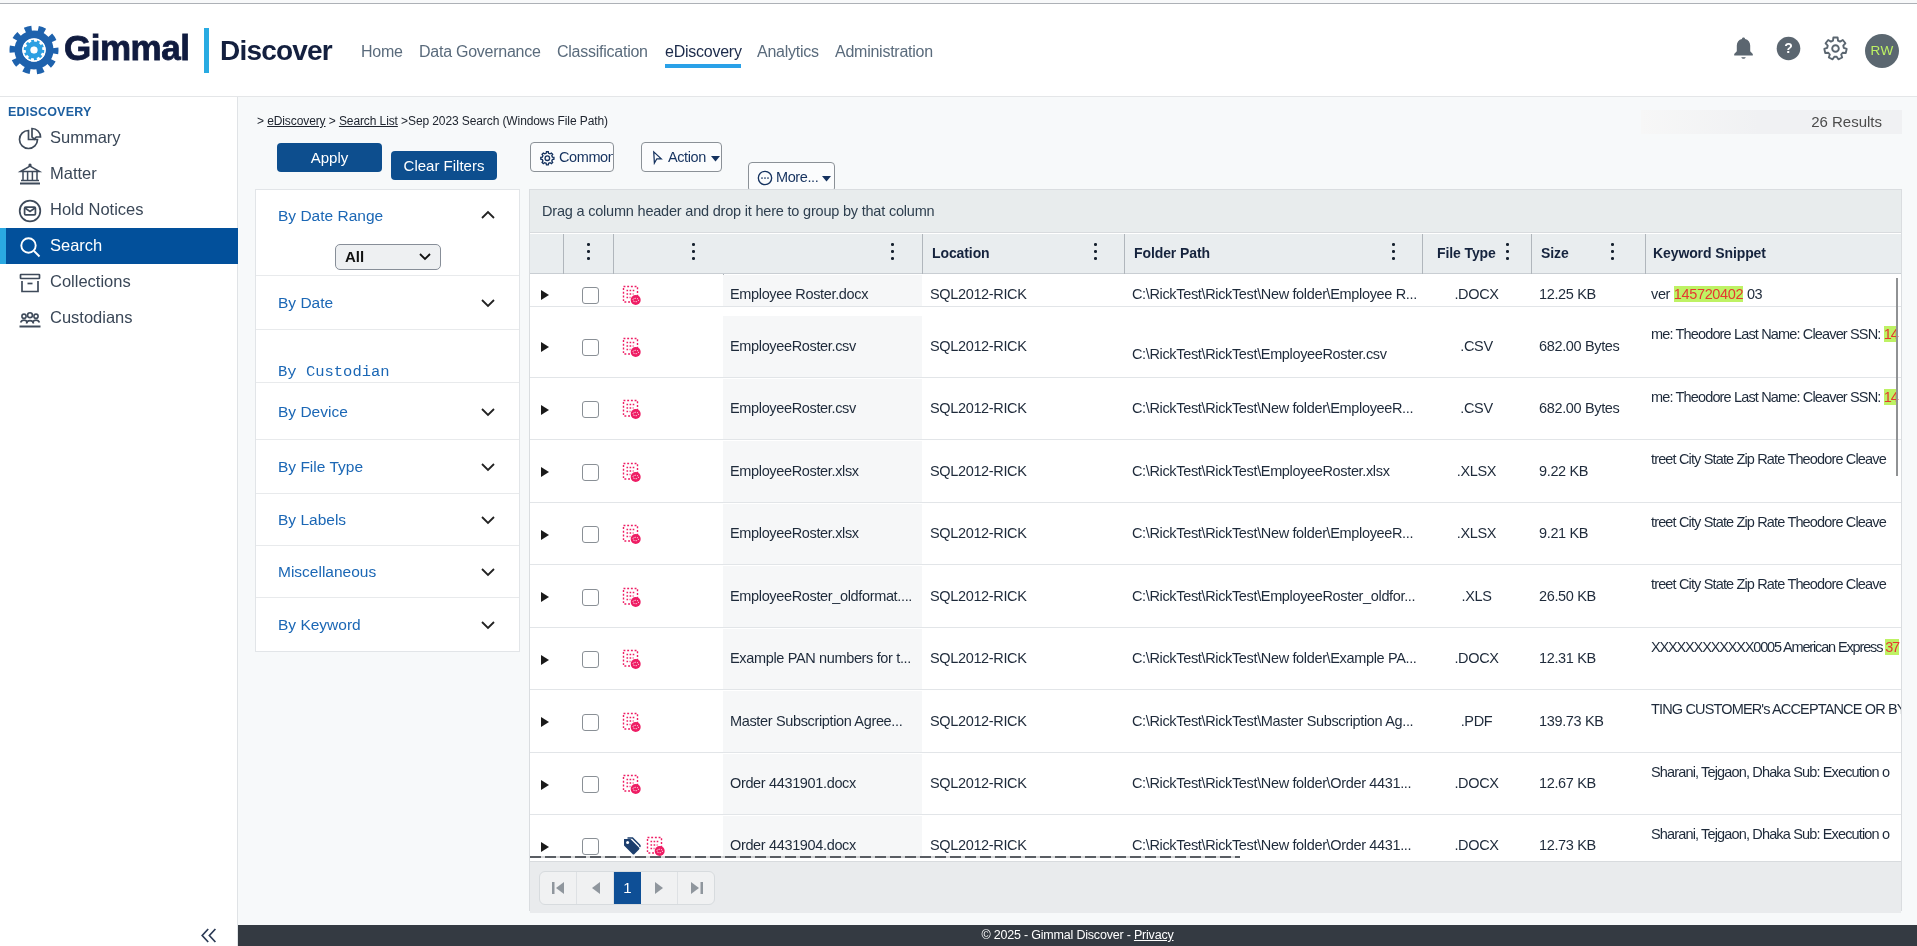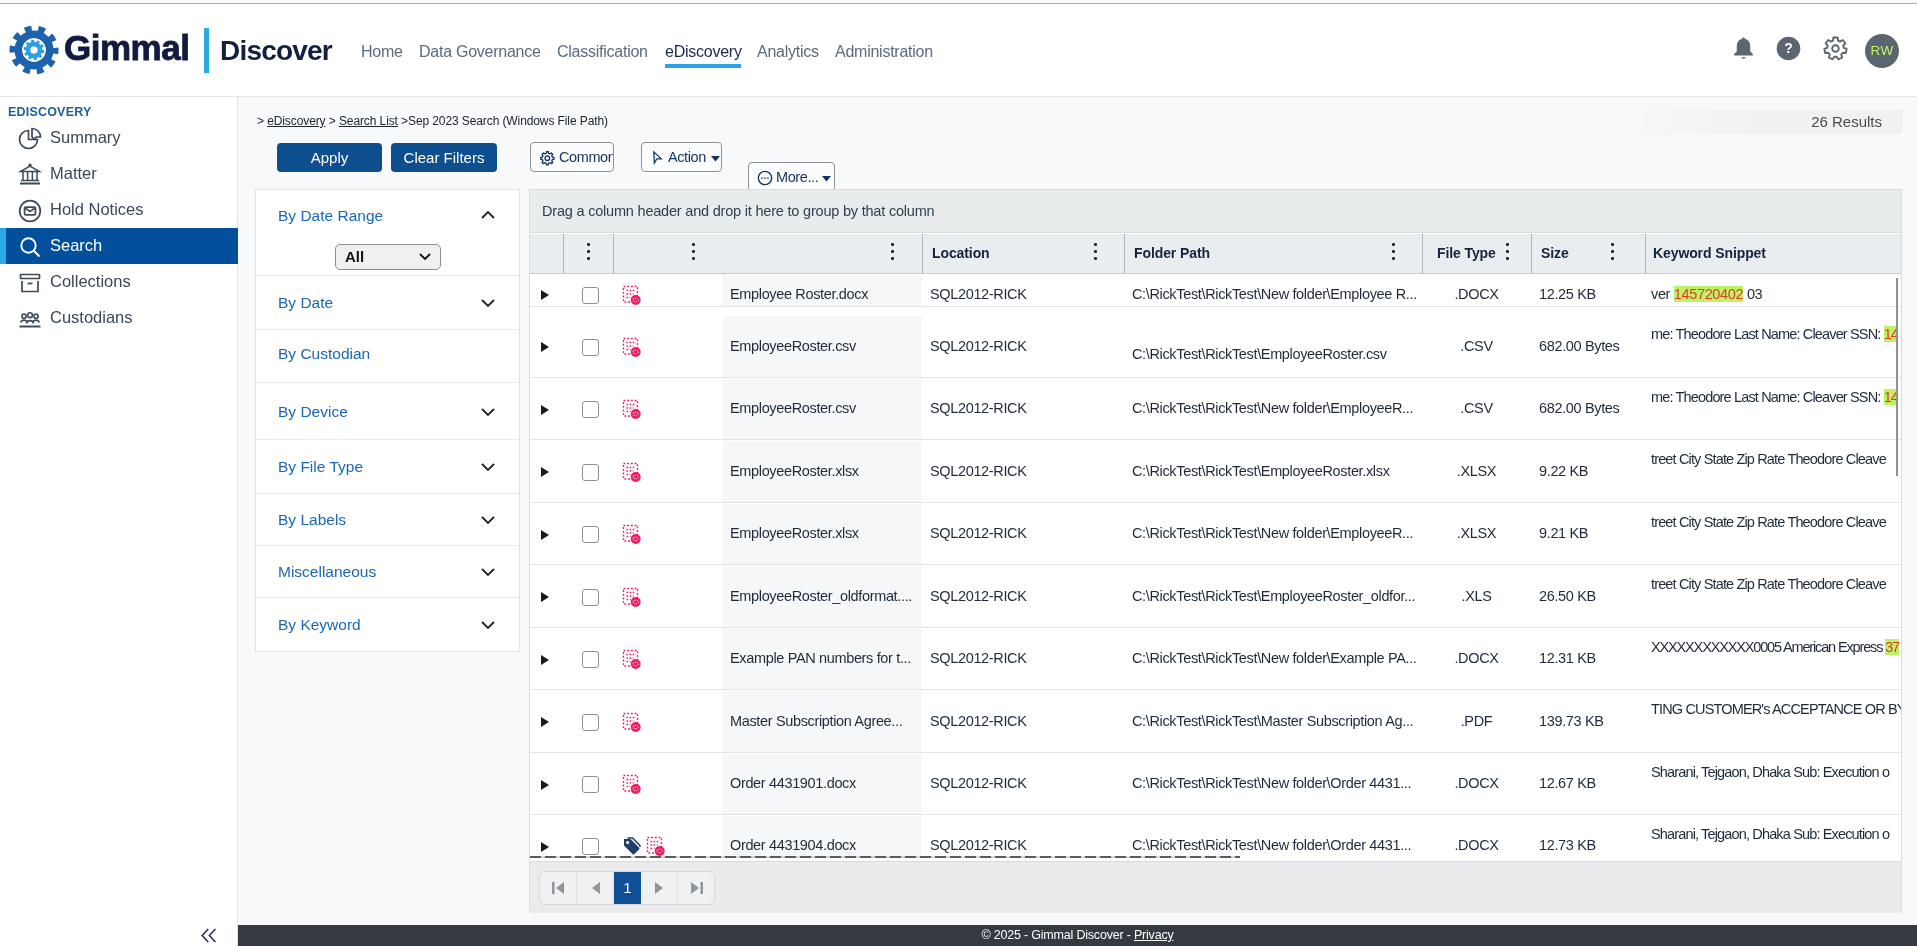--- a/index.html
+++ b/index.html
@@ -181,21 +181,21 @@
     </div>
     <svg id="collapse" style="position:absolute; left:201px; top:831px;" width="16" height="15" viewBox="0 0 16 15">
       <path d="M7.2 1L1.2 7.5 7.2 14 M14.4 1L8.4 7.5 14.4 14" stroke="#2b3a55" stroke-width="1.7" fill="none"></path>
     </svg>
   </div>
 
   <div class="abs" id="crumb">&gt; <a href="#">eDiscovery</a> &gt; <a href="#">Search List</a> &gt;Sep 2023 Search (Windows File Path)</div>
   <div class="abs" id="results">26 Results</div>
 
   <div class="abs btn-solid" style="left:277px; width:105px;">Apply</div>
-  <div class="abs btn-solid" style="left:391px; width:106px;">Clear Filters</div>
+  <div class="abs btn-solid" style="left:391px; width:106px;margin-top:8px;">Clear Filters</div>
 
   <div class="abs btn-out" style="left:530px; width:84px;">
     <svg style="position:absolute;left:8px;top:7px;" width="16" height="16" viewBox="0 0 24 24">
       <path fill="none" stroke="#15325f" stroke-width="2" d="M13.9 2.6l.5 2.3 2.2.9 2-1.3 1.9 1.9-1.3 2 .9 2.2 2.3.5v2.7l-2.3.5-.9 2.2 1.3 2-1.9 1.9-2-1.3-2.2.9-.5 2.3h-2.7l-.5-2.3-2.2-.9-2 1.3-1.9-1.9 1.3-2-.9-2.2-2.3-.5v-2.7l2.3-.5.9-2.2-1.3-2 1.9-1.9 2 1.3 2.2-.9.5-2.3z"></path>
       <circle cx="12.5" cy="12.3" r="3.4" fill="none" stroke="#15325f" stroke-width="2"></circle>
     </svg>
     <span style="margin-left:28px;">Common</span><svg style="margin-left:5px;" width="9" height="7" viewBox="0 0 9 7">
       <path fill="#15325f" d="M0 1h9L4.5 6.5z"></path>
     </svg>
   </div>
@@ -231,21 +231,21 @@
         </svg>
       </div>
     </div>
     <div class="fs" style="top:87px; height:53px;">
       <div class="t" style="top:17px;">By Date</div>
       <svg class="chev" style="top:22px;" width="14" height="9" viewBox="0 0 14 9">
         <path fill="none" stroke="#222" stroke-width="1.8" d="M1 1l6 6 6-6"></path>
       </svg>
     </div>
     <div class="fs" style="top:141px; height:52px;">
-      <div class="t" style="top:14px;">By Custodian</div>
+      <div class="t" style="top:32px;font-family:Liberation Mono, monospace;">By Custodian</div>
     </div>
     <div class="fs" style="top:194px; height:56px;">
       <div class="t" style="top:19px;">By Device</div>
       <svg class="chev" style="top:24px;" width="14" height="9" viewBox="0 0 14 9">
         <path fill="none" stroke="#222" stroke-width="1.8" d="M1 1l6 6 6-6"></path>
       </svg>
     </div>
     <div class="fs" style="top:251px; height:53px;">
       <div class="t" style="top:17px;">By File Type</div>
       <svg class="chev" style="top:22px;" width="14" height="9" viewBox="0 0 14 9">

